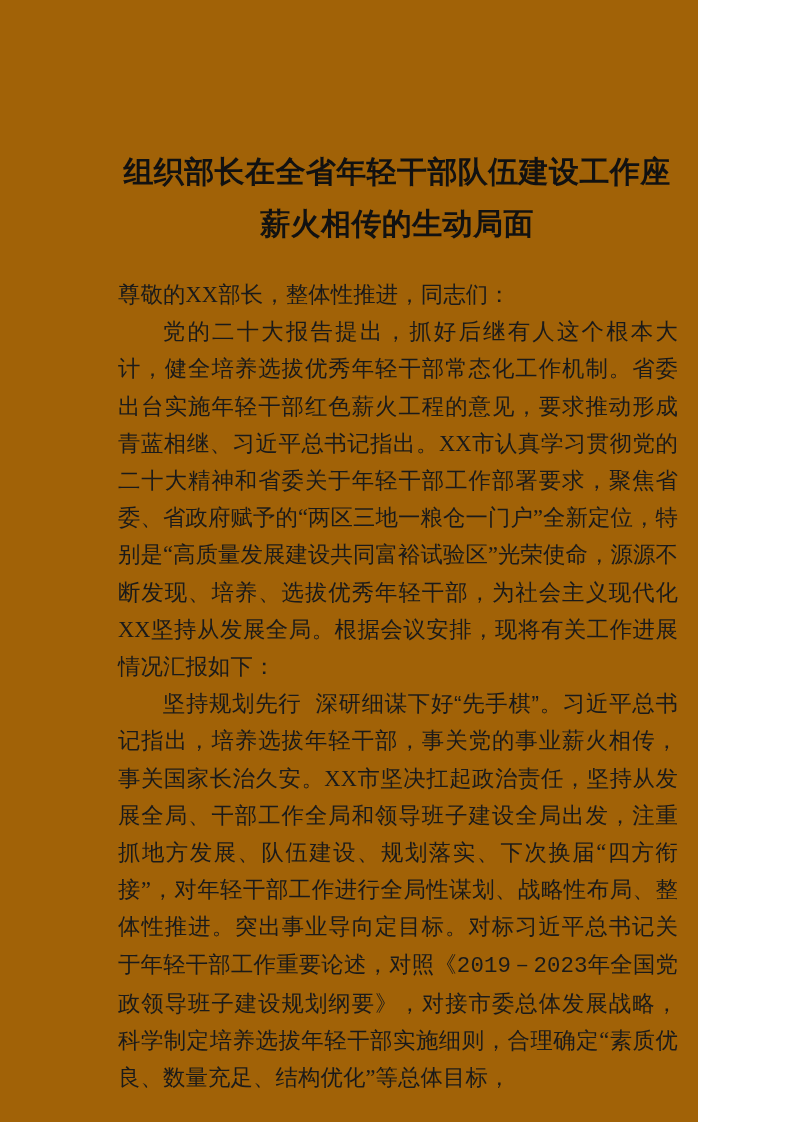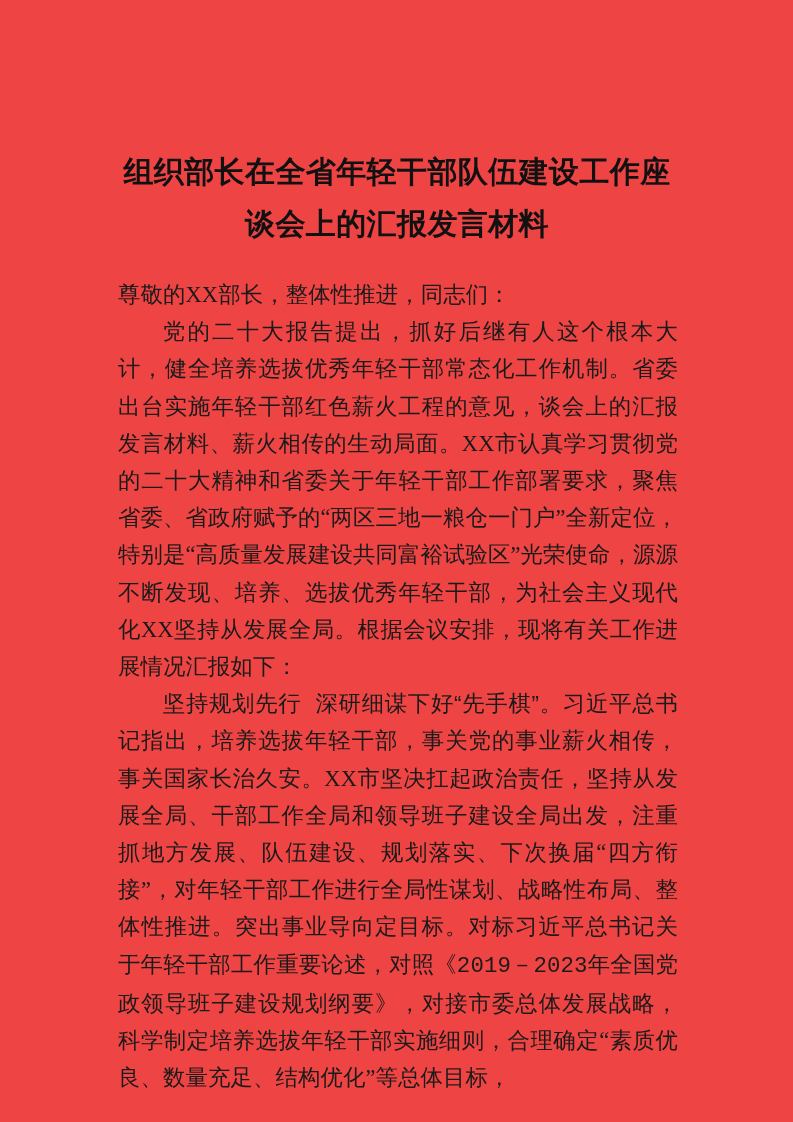--- a/index.html
+++ b/index.html
@@ -11,24 +11,24 @@
     width: 793px;
     height: 1122px;
     overflow: hidden;
     font-family: "Liberation Serif", "DejaVu Serif", serif;
     color: #000000;
     -webkit-font-smoothing: antialiased;
   }
 
   .page {
     position: relative;
-    width: 793px;
+    width: 698px;
     height: 1122px;
     box-sizing: border-box;
-    background: #ef4444;
+    background: #a16207;
   }
 
   
   .doc-title {
     position: absolute;
     left: 118px;
     top: 126px;
     width: 558px;
     text-align: center;
     font-family: "Liberation Serif", "DejaVu Serif", serif;
@@ -90,28 +90,28 @@
     width: 0.6em;
   }
 </style>
 </head>
 <body>
 
 <div class="page">
 
   <h1 class="doc-title">
     <span class="title-line">组织部长在全省年轻干部队伍建设工作座</span>
-    <span class="title-line">谈会上的汇报发言材料</span>
+    <span class="title-line">薪火相传的生动局面</span>
   </h1>
 
   <div class="body-block">
 
     <p class="para">
       <span>尊敬的</span><span class="latin">XX</span><span>部长，整体性推进，同志们：</span>
     </p>
 
-    <p class="para indent"><span>党的二十大报告提出，抓好后继有人这个根本大计，健全培养选拔优秀年轻干部常态化工作机制。省委出台实施年轻干部红色薪火工程的意见，谈会上的汇报发言材料、薪火相传的生动局面。</span><span class="latin">XX</span><span>市认真学习贯彻党的二十大精神和省委关于年轻干部工作部署要求，聚焦省委、省政府赋予的“两区三地一粮仓一门户”全新定位，特别是“高质量发展建设共同富裕试验区”光荣使命，源源不断发现、培养、选拔优秀年轻干部，为社会主义现代化</span><span class="latin">XX</span><span>坚持从发展全局。根据会议安排，现将有关工作进展情况汇报如下：</span></p>
+    <p class="para indent"><span>党的二十大报告提出，抓好后继有人这个根本大计，健全培养选拔优秀年轻干部常态化工作机制。省委出台实施年轻干部红色薪火工程的意见，要求推动形成青蓝相继、习近平总书记指出。</span><span class="latin">XX</span><span>市认真学习贯彻党的二十大精神和省委关于年轻干部工作部署要求，聚焦省委、省政府赋予的“两区三地一粮仓一门户”全新定位，特别是“高质量发展建设共同富裕试验区”光荣使命，源源不断发现、培养、选拔优秀年轻干部，为社会主义现代化</span><span class="latin">XX</span><span>坚持从发展全局。根据会议安排，现将有关工作进展情况汇报如下：</span></p>
 
     <p class="para indent"><span class="b-hei">坚持规划先行</span><span class="gap"></span><span class="b-hei">深研细谋下好“先手棋”。</span><span>习近平总书记指出，培养选拔年轻干部，事关党的事业薪火相传，事关国家长治久安。</span><span class="latin">XX</span><span>市坚决扛起政治责任，坚持从发展全局、干部工作全局和领导班子建设全局出发，注重抓地方发展、队伍建设、规划落实、下次换届“四方衔接”，对年轻干部工作进行全局性谋划、战略性布局、整体性推进。</span><span class="b-hei">突出事业导向定目标。</span><span>对标习近平总书记关于年轻干部工作重要论述，对照《</span><span class="num">2019－2023</span><span>年全国党政领导班子建设规划纲要》，对接市委总体发展战略，科学制定培养选拔年轻干部实施细则，合理确定“素质优良、数量充足、结构优化”等总体目标，</span></p>
 
   </div>
 
 </div>
 
 </body></html>

